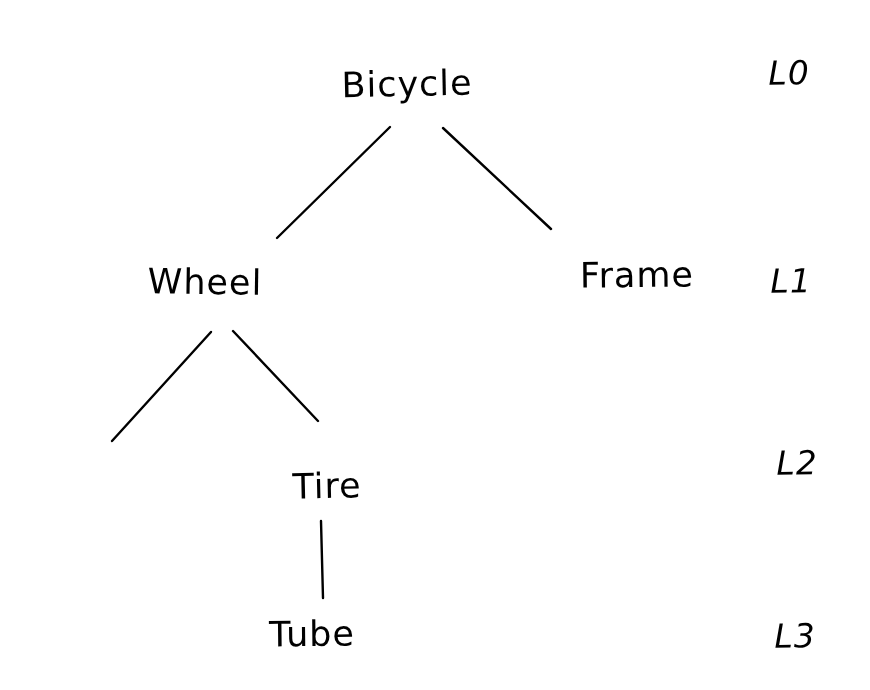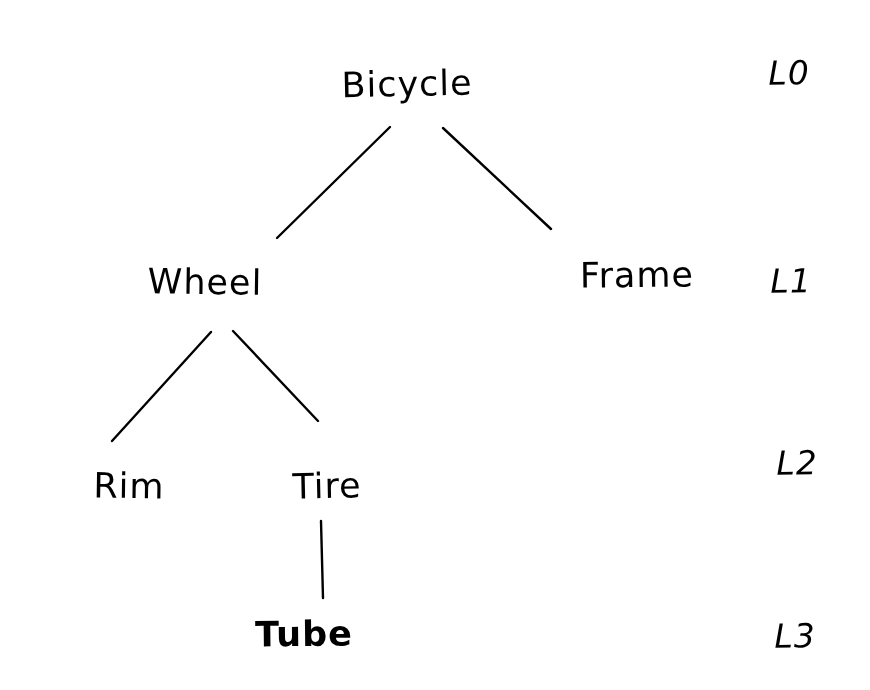--- a/index.html
+++ b/index.html
@@ -61,25 +61,24 @@
     <line x1="233" y1="331" x2="318" y2="421"></line>
     <line x1="321" y1="521" x2="323" y2="598"></line>
   </svg>
 
   <div class="node tilt-a" style="left:407px; top:84px;">Bicycle</div>
 
   <div class="node tilt-b" style="left:205px; top:282px;">Wheel</div>
 
   <div class="node tilt-c" style="left:637px; top:275px;">Frame</div>
 
-  <div class="node tilt-b" style="left:129px; top:486px;">Rim</div>
 
   <div class="node tilt-a" style="left:327px; top:486px;">Tire</div>
 
-  <div class="node tilt-c" style="left:304px; top:634px;font-weight:bold;">Tube</div>
+  <div class="node tilt-c" style="left:312px; top:634px;">Tube</div>
 
   <div class="level-label" style="left:789px; top:73px;">L0</div>
 
   <div class="level-label" style="left:791px; top:281px;">L1</div>
 
   <div class="level-label" style="left:797px; top:463px;">L2</div>
 
   <div class="level-label" style="left:795px; top:636px;">L3</div>
 
 </div>

